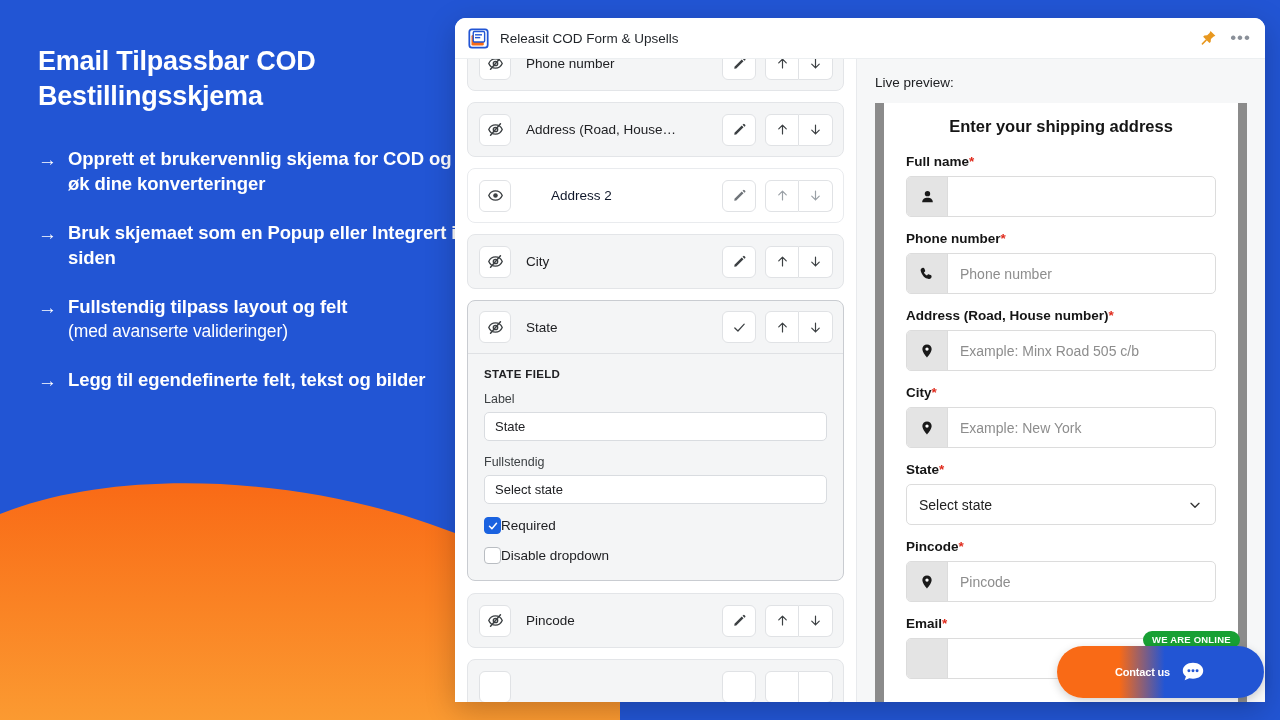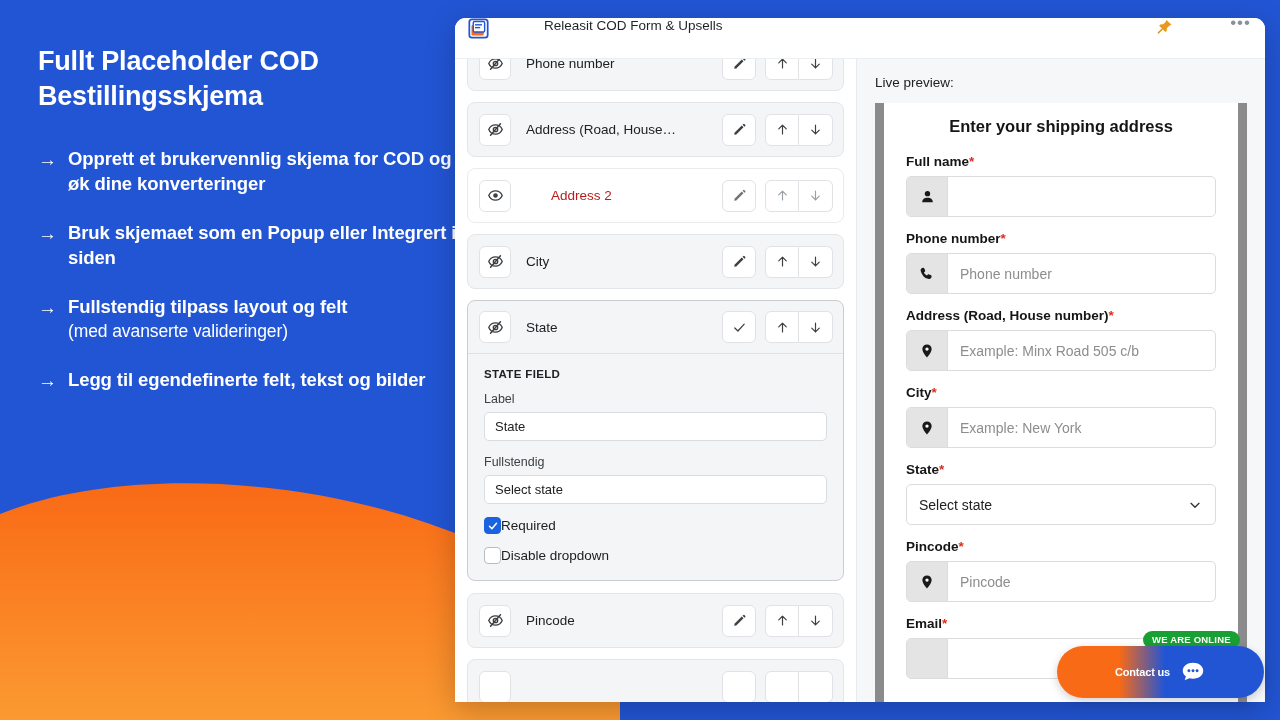--- a/index.html
+++ b/index.html
@@ -84,24 +84,24 @@
     z-index: 4;
     overflow: hidden;
     display: flex;
     flex-direction: column;
   }
 
   .titlebar {
     flex: 0 0 auto;
     height: 41px;
     display: flex;
+    align-items: center;
     padding: 0 14px 0 13px;
     background: #ffffff;
     border-bottom: 1px solid #eceff1;
-    gap: 44px;
   }
   .app-icon {
     width: 21px; height: 21px;
     flex: 0 0 auto;
     margin-right: 11px;
   }
   .app-title {
     font-size: 13.5px;
     color: #1f2328;
     flex: 1 1 auto;
@@ -175,21 +175,21 @@
   }
   .field-label {
     flex: 1 1 auto;
     font-size: 13.5px;
     color: #202124;
     margin-left: 15px;
     white-space: nowrap;
     overflow: hidden;
     text-overflow: ellipsis;
   }
-  .field-card.ghost .field-label { color: #b91c1c; margin-left: 40px; }
+  .field-card.ghost .field-label { color: #0f172a; margin-left: 40px; }
 
   .act-btn {
     width: 34px; height: 32px;
     background: #ffffff;
     border: 1px solid #e0e2e5;
     border-radius: 6px;
     display: flex;
     align-items: center;
     justify-content: center;
     flex: 0 0 auto;
@@ -373,21 +373,21 @@
     <defs>
       <linearGradient id="wg" x1="0" y1="0" x2="0" y2="1">
         <stop offset="0%" stop-color="#f96a16"></stop>
         <stop offset="100%" stop-color="#fb9a31"></stop>
       </linearGradient>
     </defs>
     <path d="M0,54 C120,6 300,18 430,64 C500,89 560,112 620,128 L620,260 L0,260 Z" fill="url(#wg)"></path>
   </svg>
 
   <div class="promo">
-    <div class="promo-title">Fullt Placeholder COD Bestillingsskjema</div>
+    <div class="promo-title">Email Tilpassbar COD Bestillingsskjema</div>
     <ul class="promo-list">
       <li class="promo-item">
         <span class="promo-arrow">→</span>
         <span class="promo-text">Opprett et brukervennlig skjema for COD og øk dine konverteringer</span>
       </li>
       <li class="promo-item">
         <span class="promo-arrow">→</span>
         <span class="promo-text">Bruk skjemaet som en Popup eller Integrert i siden</span>
       </li>
       <li class="promo-item">

